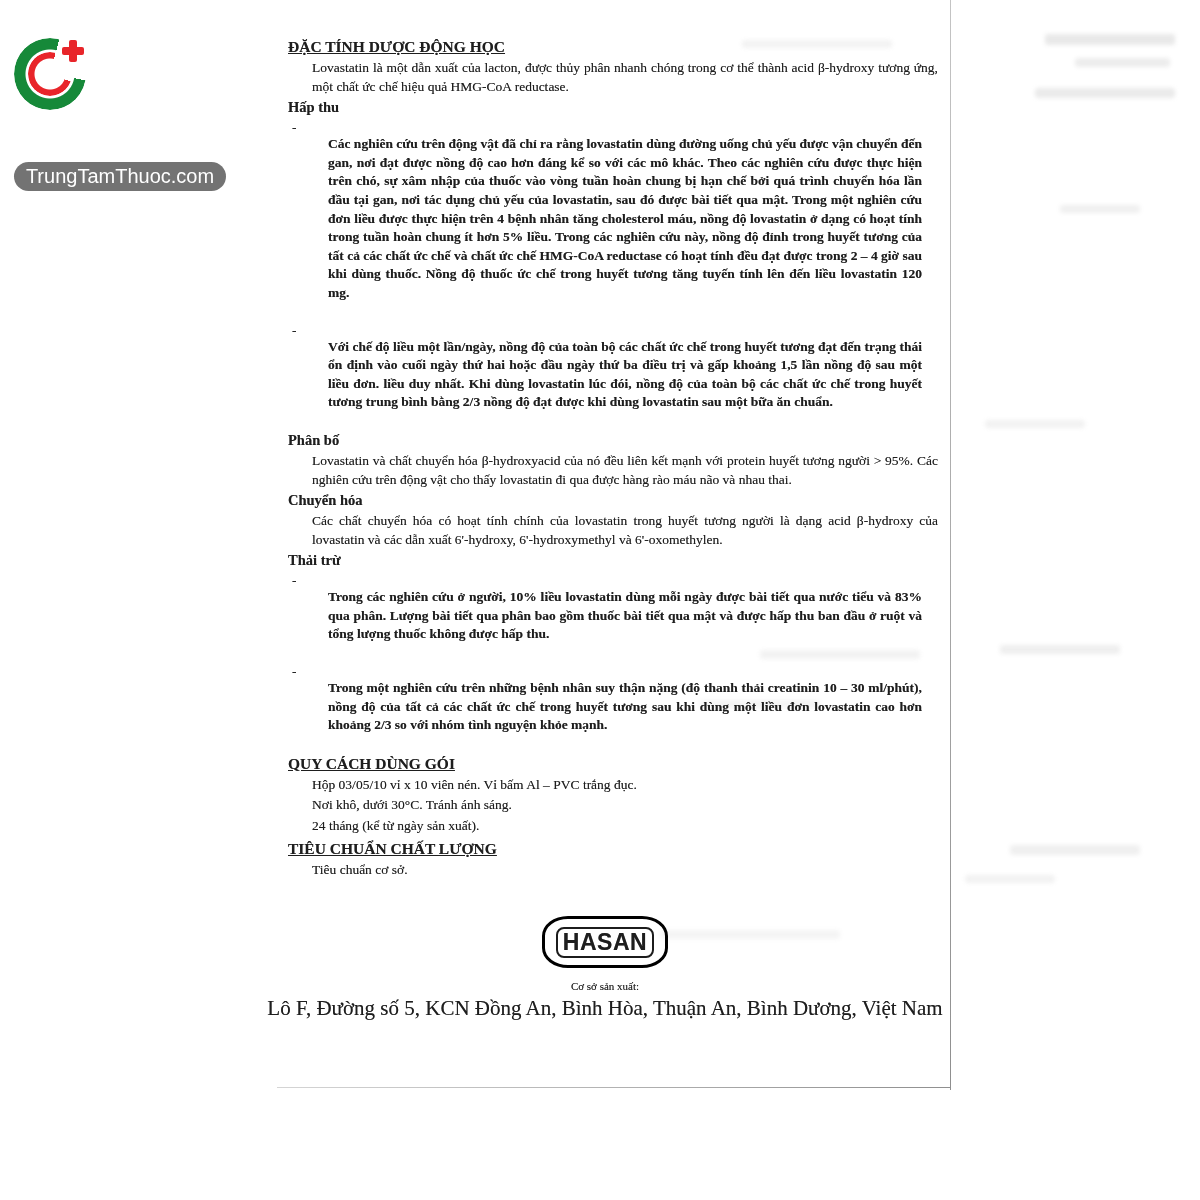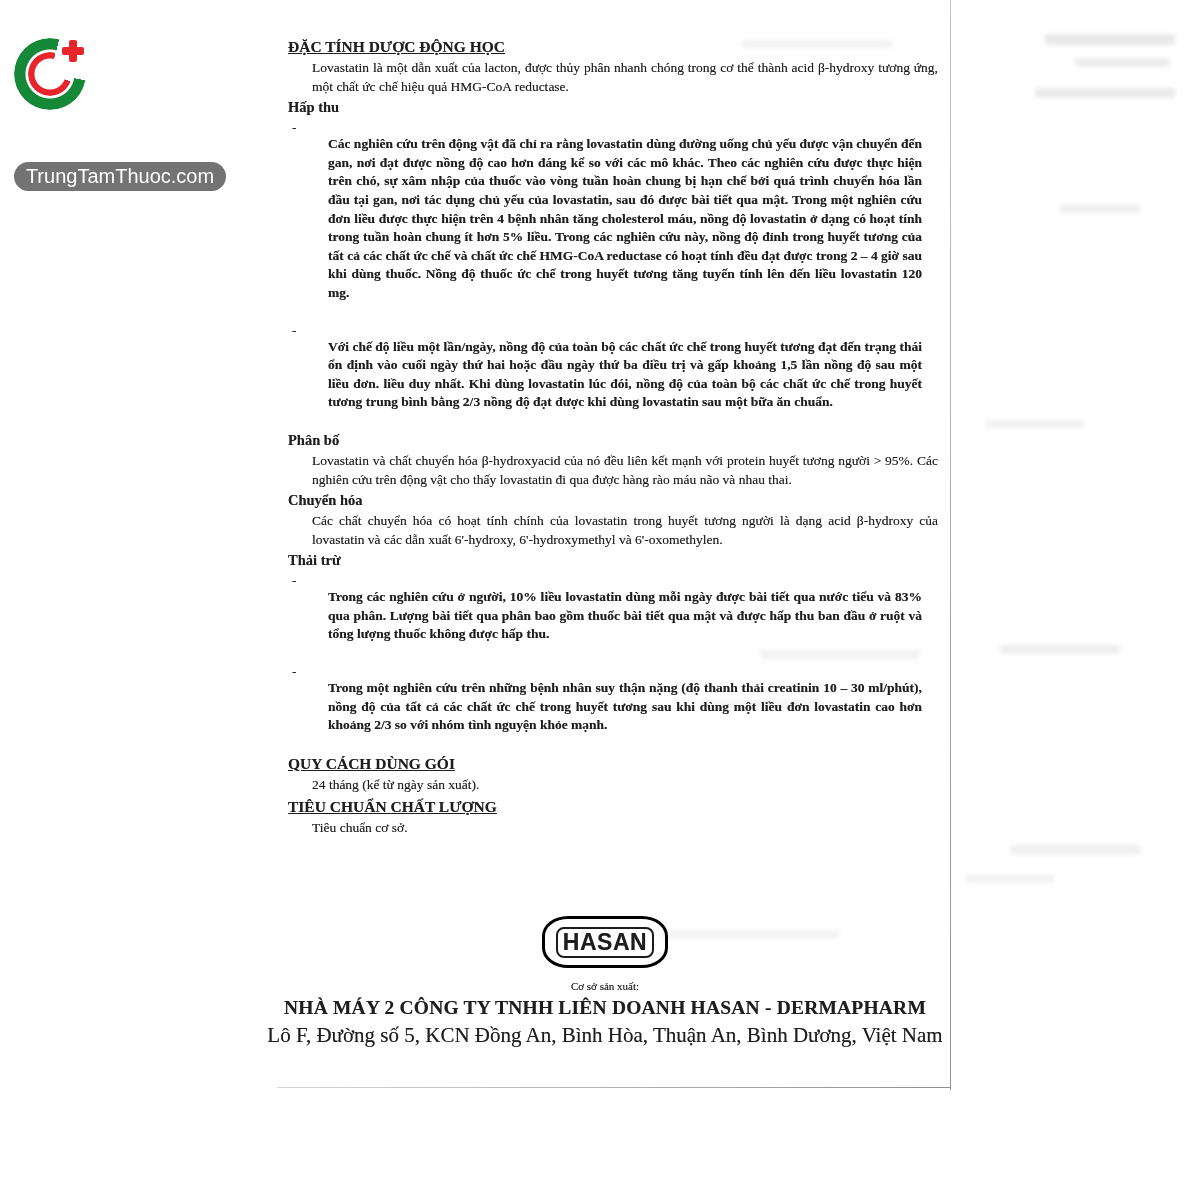--- a/index.html
+++ b/index.html
@@ -117,29 +117,30 @@
   <div class="bullet">
     <span class="dash">-</span>
     <p>Trong các nghiên cứu ở người, 10% liều lovastatin dùng mỗi ngày được bài tiết qua nước tiểu và 83% qua phân. Lượng bài tiết qua phân bao gồm thuốc bài tiết qua mật và được hấp thu ban đầu ở ruột và tổng lượng thuốc không được hấp thu.</p>
   </div>
   <div class="bullet">
     <span class="dash">-</span>
     <p>Trong một nghiên cứu trên những bệnh nhân suy thận nặng (độ thanh thải creatinin 10 – 30 ml/phút), nồng độ của tất cả các chất ức chế trong huyết tương sau khi dùng một liều đơn lovastatin cao hơn khoảng 2/3 so với nhóm tình nguyện khỏe mạnh.</p>
   </div>
 
   <div class="h-major">QUY CÁCH DÙNG GÓI</div>
+  <p class="para">Hộp 03/05/10 vỉ x 10 viên nén. Vỉ bấm Al – PVC trắng đục.</p>
 
+  <p class="para">Nơi khô, dưới 30°C. Tránh ánh sáng.</p>
 
   <p class="para">24 tháng (kể từ ngày sản xuất).</p>
 
   <div class="h-major">TIÊU CHUẨN CHẤT LƯỢNG</div>
   <p class="para">Tiêu chuẩn cơ sở.</p>
 
 </div>
 
 <div class="footer">
   <div class="hasan-outer">
     <span class="hasan-inner">HASAN</span>
   </div>
   <div class="producer">Cơ sở sản xuất:</div>
-  <div class="company">NHÀ MÁY 2 CÔNG TY TNHH LIÊN DOANH HASAN - DERMAPHARM</div>
   <div class="address">Lô F, Đường số 5, KCN Đồng An, Bình Hòa, Thuận An, Bình Dương, Việt Nam</div>
 </div>
 
 </body></html>

